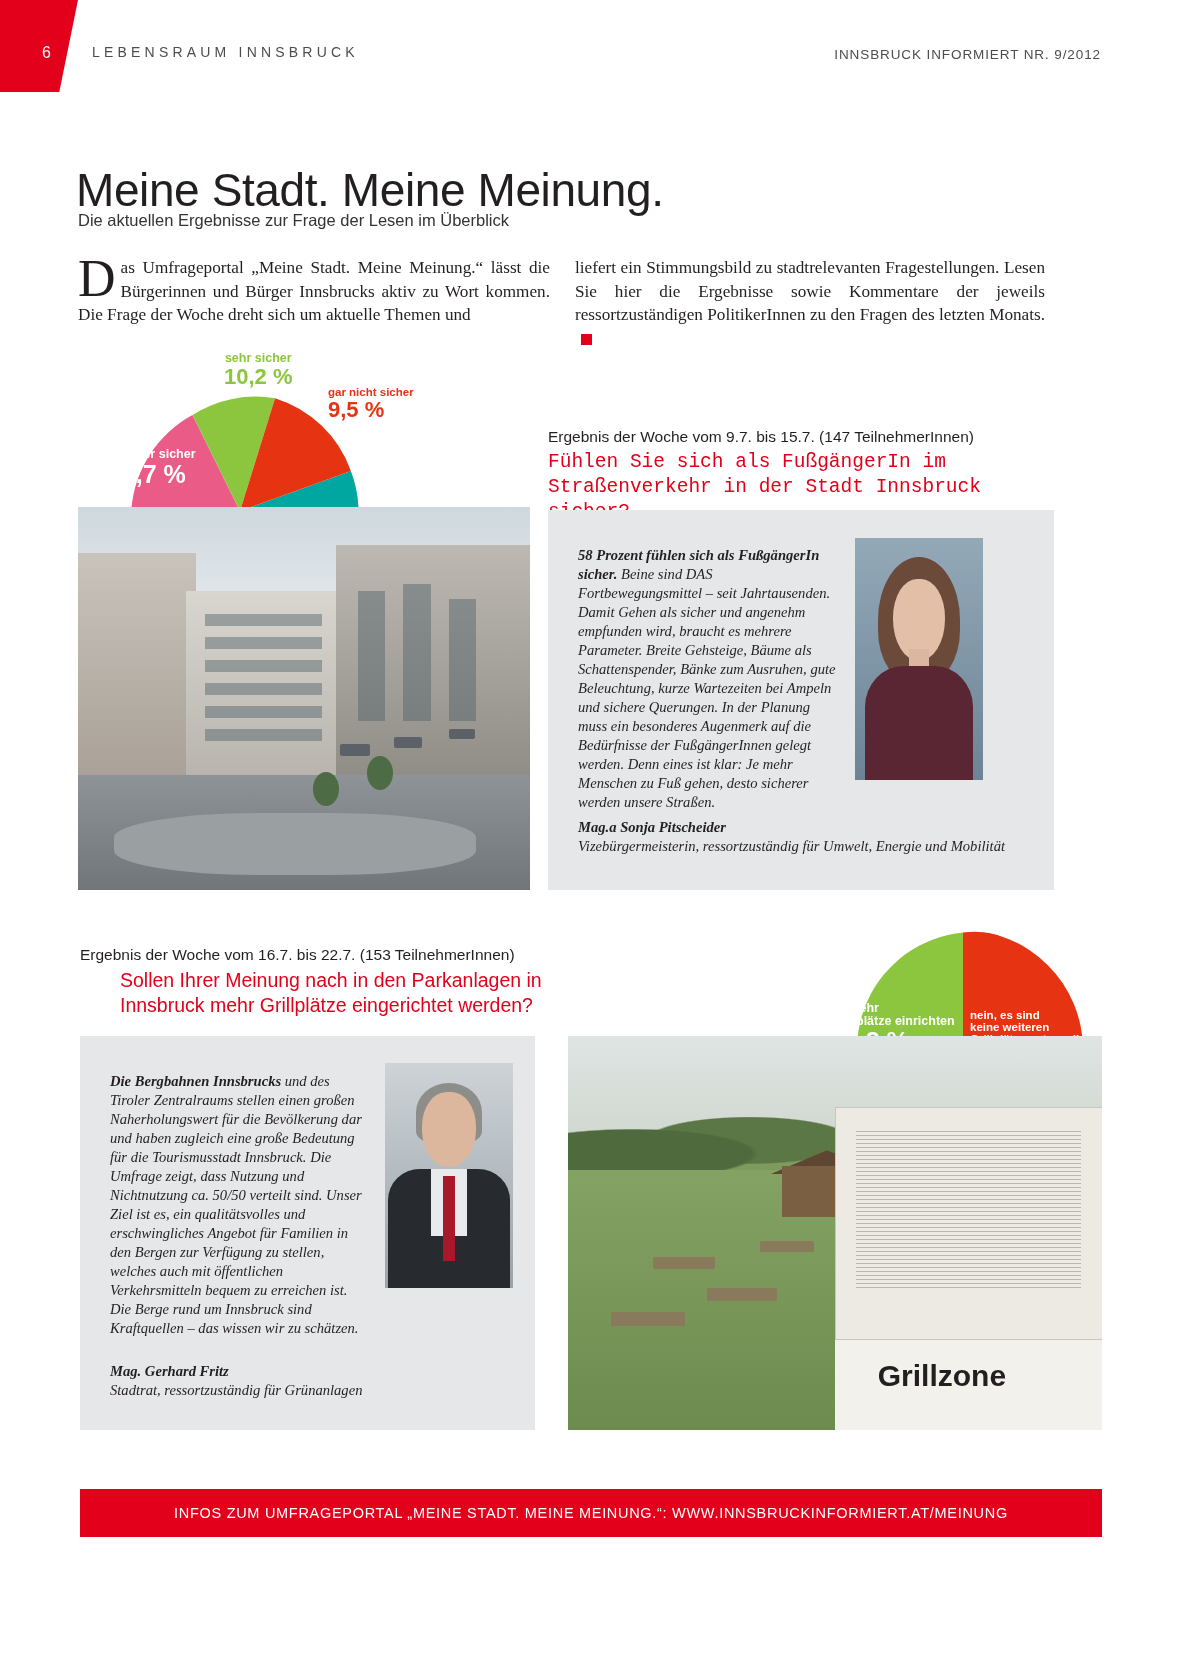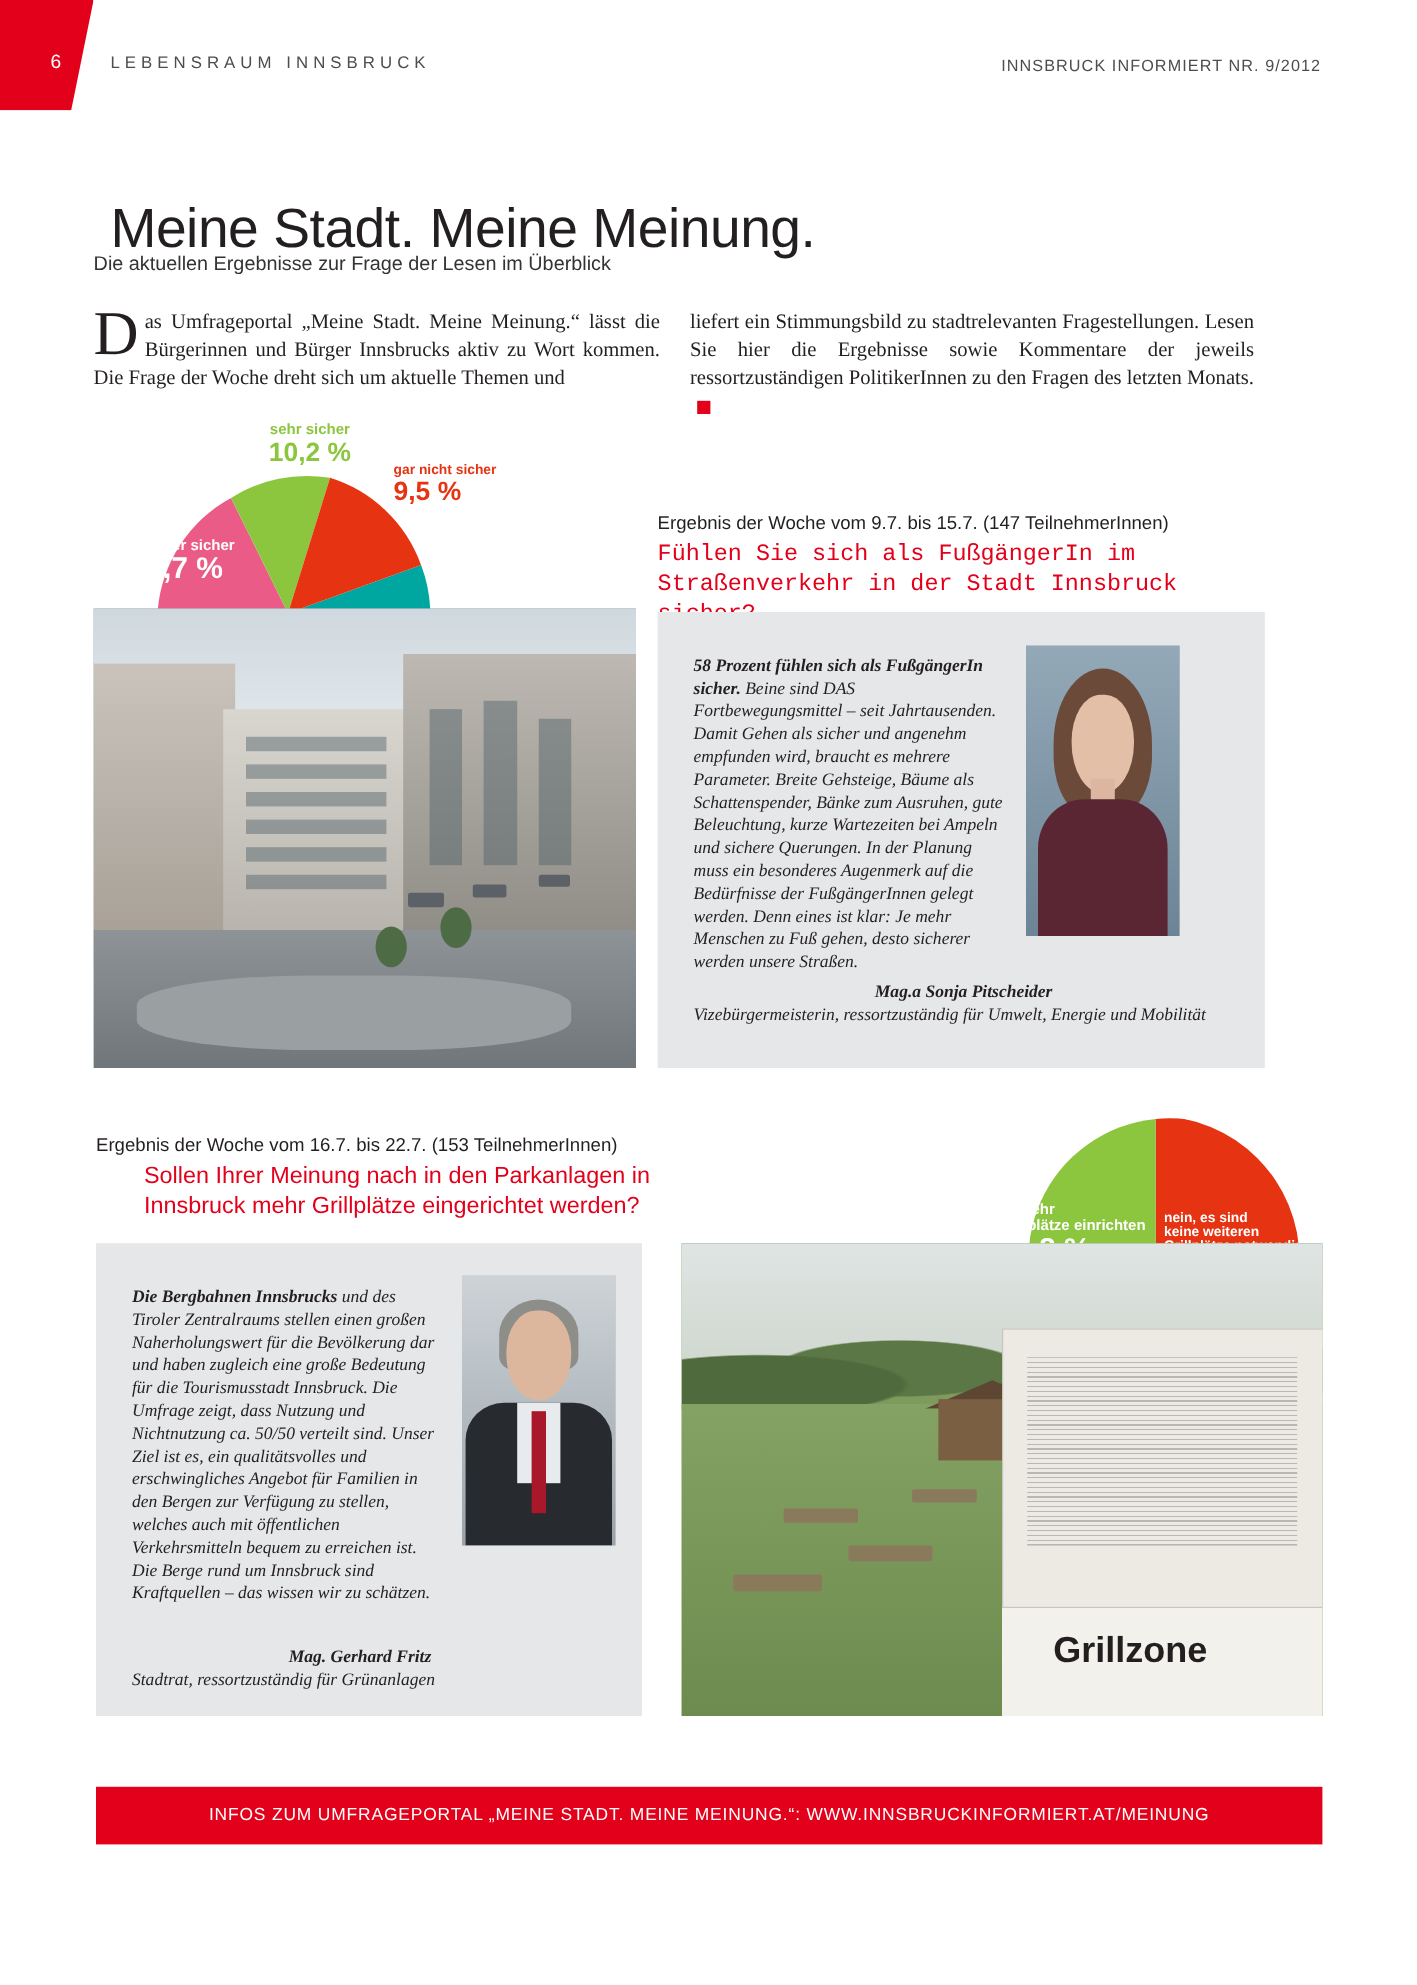--- a/index.html
+++ b/index.html
@@ -54,21 +54,20 @@
   }
 
   
   .main-title {
     position: absolute;
     left: 76px; top: 132px;
     font-size: 46px;
     font-weight: 400;
     color: #231f20;
     letter-spacing: -0.4px;
-    margin-left: 16px;
   }
   .subtitle {
     position: absolute;
     left: 78px; top: 211px;
     font-size: 16.5px;
     color: #333;
     font-weight: 400;
   }
 
   
@@ -159,21 +158,21 @@
   }
   .comment-text b { font-style: italic; font-weight: bold; }
   .comment-name {
     position: absolute;
     font-family: "Liberation Serif", serif;
     font-size: 14.6px;
     line-height: 1.30;
     font-style: italic;
     color: #231f20;
   }
-  .comment-name .nm { font-weight: bold; display: block; text-align: center; }
+  .comment-name .nm { font-weight: bold; display: block; }
 
   
   .footer-bar {
     position: absolute;
     left: 80px; top: 1489px;
     width: 1022px; height: 48px;
     background: #e2001a;
   }
   .footer-text {
     position: absolute;
@@ -388,21 +387,21 @@
 keine weiteren
 Grillplätze notwendig</span>
     <span class="val" style="font-size:25px;">62,2 %</span>
   </div>
 </div>
 
 <div class="comment-box" style="left:80px; top:1036px; width:455px; height:394px;"></div>
 <div class="comment-text" style="left:110px; top:1072px; width:262px;">
   <b>Die Bergbahnen Innsbrucks</b><span> und des Tiroler Zentralraums stellen einen großen Naherholungswert für die Bevölkerung dar und haben zugleich eine große Bedeutung für die Tourismusstadt Innsbruck. Die Umfrage zeigt, dass Nutzung und Nichtnutzung ca. 50/50 verteilt sind. Unser Ziel ist es, ein qualitätsvolles und erschwingliches Angebot für Familien in den Bergen zur Verfügung zu stellen, welches auch mit öffentlichen Verkehrsmitteln bequem zu erreichen ist. Die Berge rund um Innsbruck sind Kraftquellen – das wissen wir zu schätzen.</span>
 </div>
-<div class="comment-name" style="left:110px; top:1362px; width:380px;margin-top:10px;">
+<div class="comment-name" style="left:110px; top:1362px; width:380px;">
   <span class="nm">Mag. Gerhard Fritz</span>
   <span>Stadtrat, ressortzuständig für Grünanlagen</span>
 </div>
 
 <div class="photo" id="photo-man">
   <div class="bgm"></div>
   <div class="hairm"></div>
   <div class="facem"></div>
   <div class="suit"></div>
   <div class="shirt"></div>

